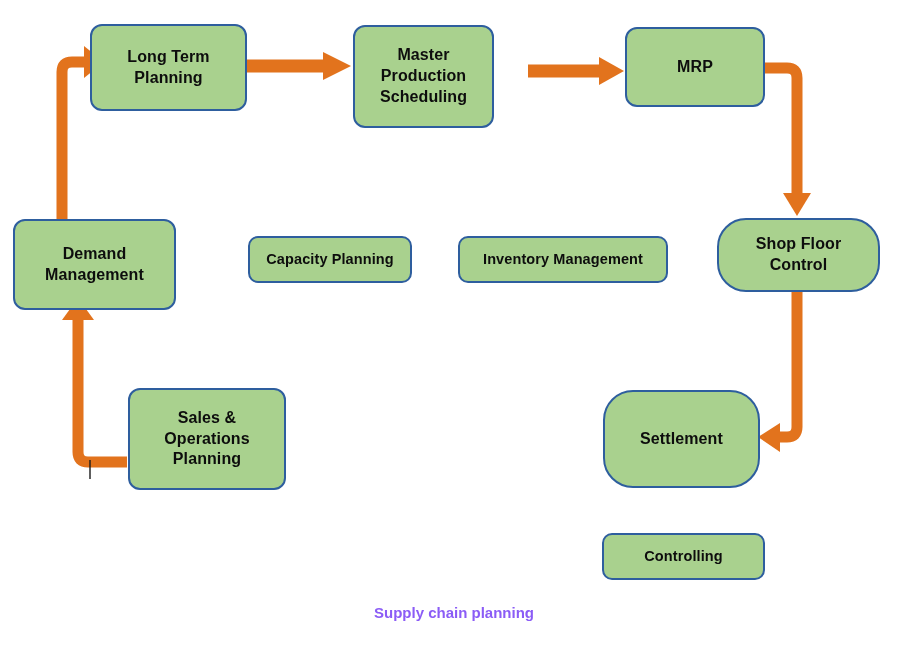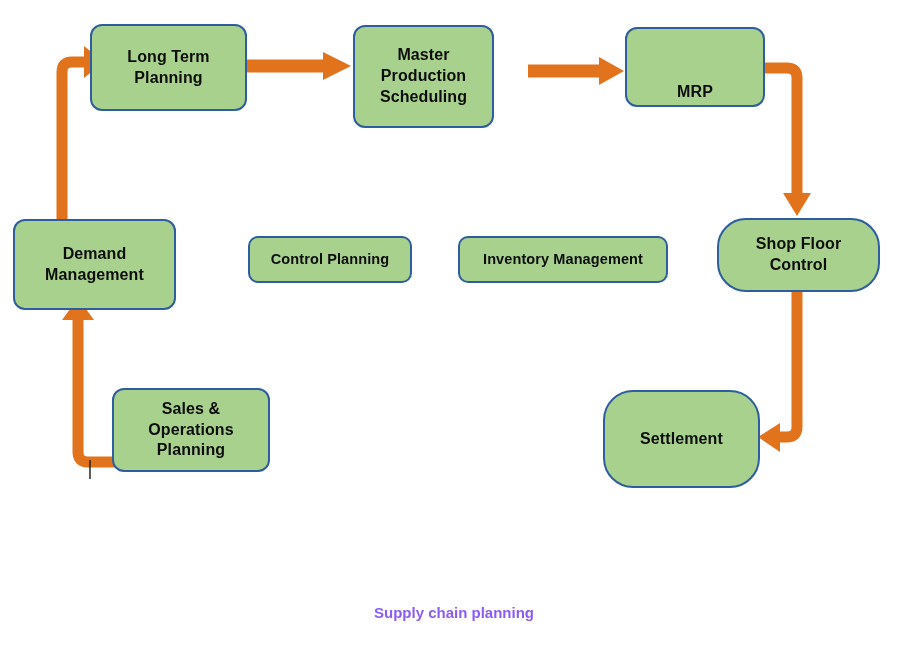--- a/index.html
+++ b/index.html
@@ -99,44 +99,47 @@
   </svg>
 
   <div class="node" style="left:90px; top:24px; width:157px; height:87px;">
     <span>Long Term<br>Planning</span>
   </div>
 
   <div class="node" style="left:353px; top:25px; width:141px; height:103px;">
     <span>Master<br>Production<br>Scheduling</span>
   </div>
 
-  <div class="node" style="left:625px; top:27px; width:140px; height:80px;align-items:flex-end;">
+  <div class="node" style="left:625px; top:27px; width:140px; height:80px;">
     <span>MRP</span>
   </div>
 
   <div class="node" style="left:13px; top:219px; width:163px; height:91px;">
     <span>Demand<br>Management</span>
   </div>
 
   <div class="node small" style="left:248px; top:236px; width:164px; height:47px;">
-    <span>Control Planning</span>
+    <span>Capacity Planning</span>
   </div>
 
   <div class="node small" style="left:458px; top:236px; width:210px; height:47px;">
     <span>Inventory Management</span>
   </div>
 
   <div class="node" style="left:717px; top:218px; width:163px; height:74px;border-radius:29px;">
     <span>Shop Floor<br>Control</span>
   </div>
 
-  <div class="node" style="left:112px; top:388px; width:158px; height:84px;">
+  <div class="node" style="left:128px; top:388px; width:158px; height:102px;">
     <span>Sales &amp;<br>Operations<br>Planning</span>
   </div>
 
   <div class="node" style="left:603px; top:390px; width:157px; height:98px;border-radius:30px;">
     <span>Settlement</span>
   </div>
 
+  <div class="node small" style="left:602px; top:533px; width:163px; height:47px;">
+    <span>Controlling</span>
+  </div>
 
   <div class="caption" style="left:374px; top:604px;">Supply chain planning</div>
 
 </div>
 
 </body></html>

